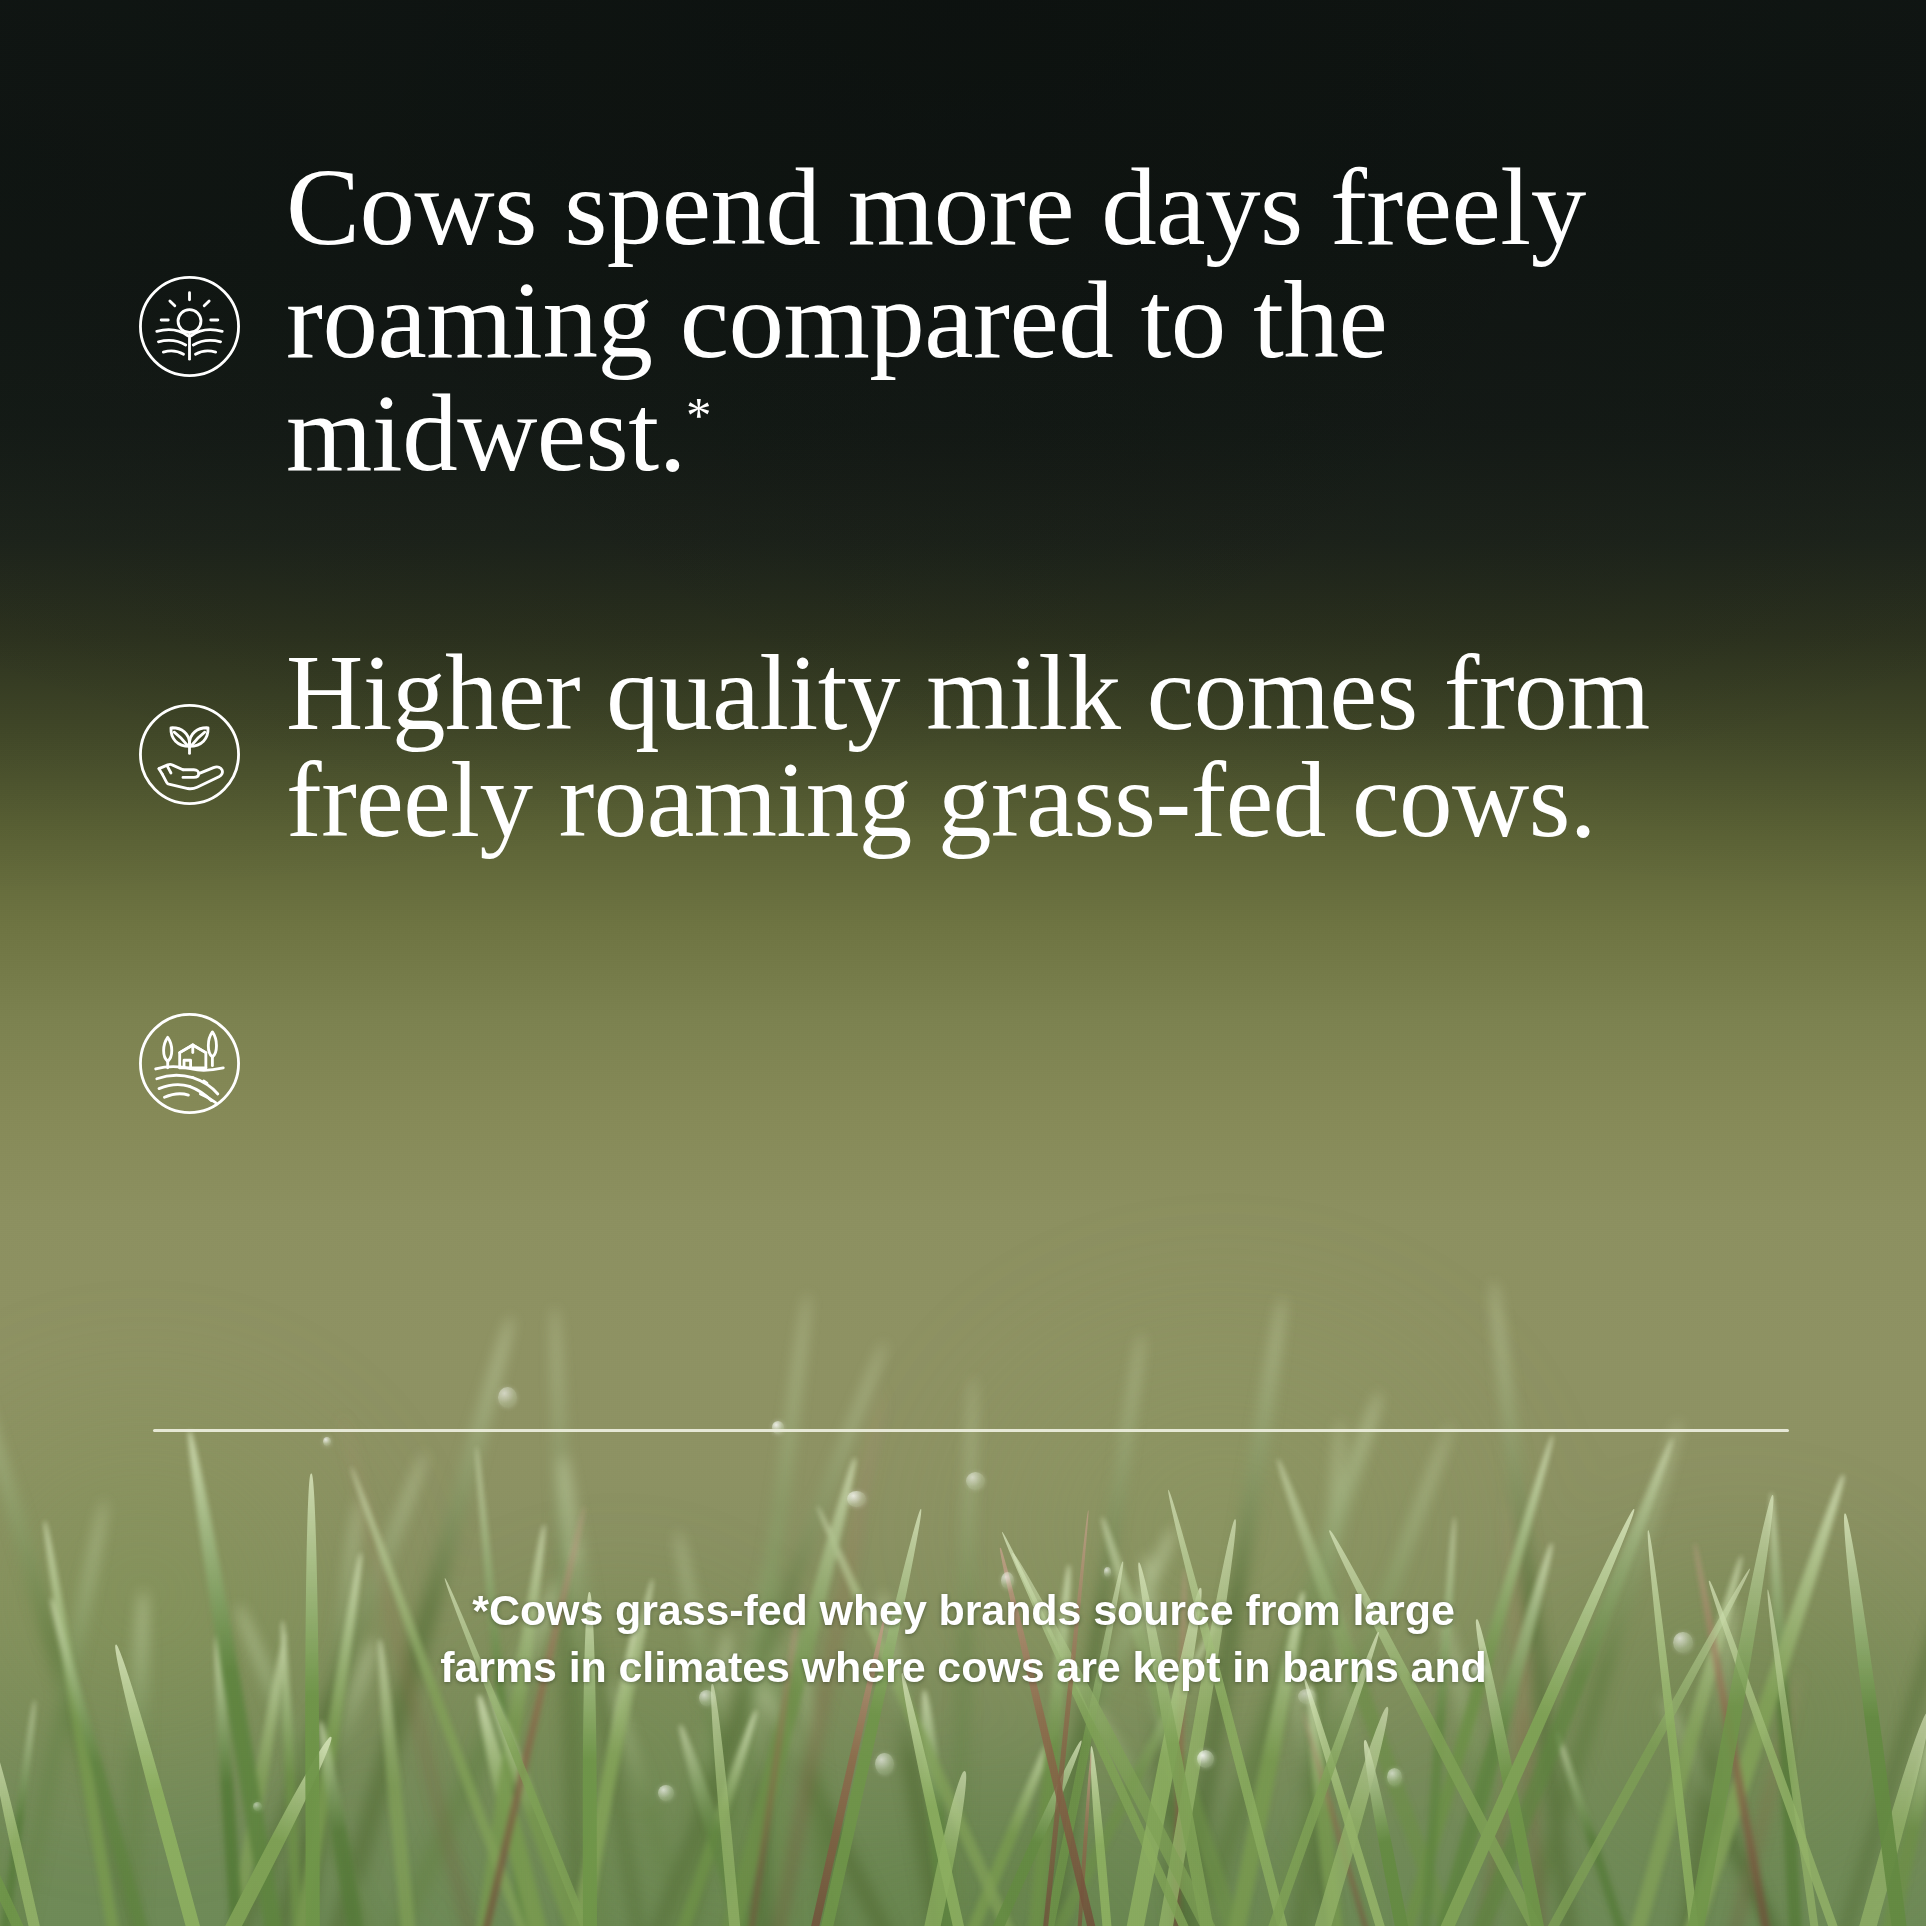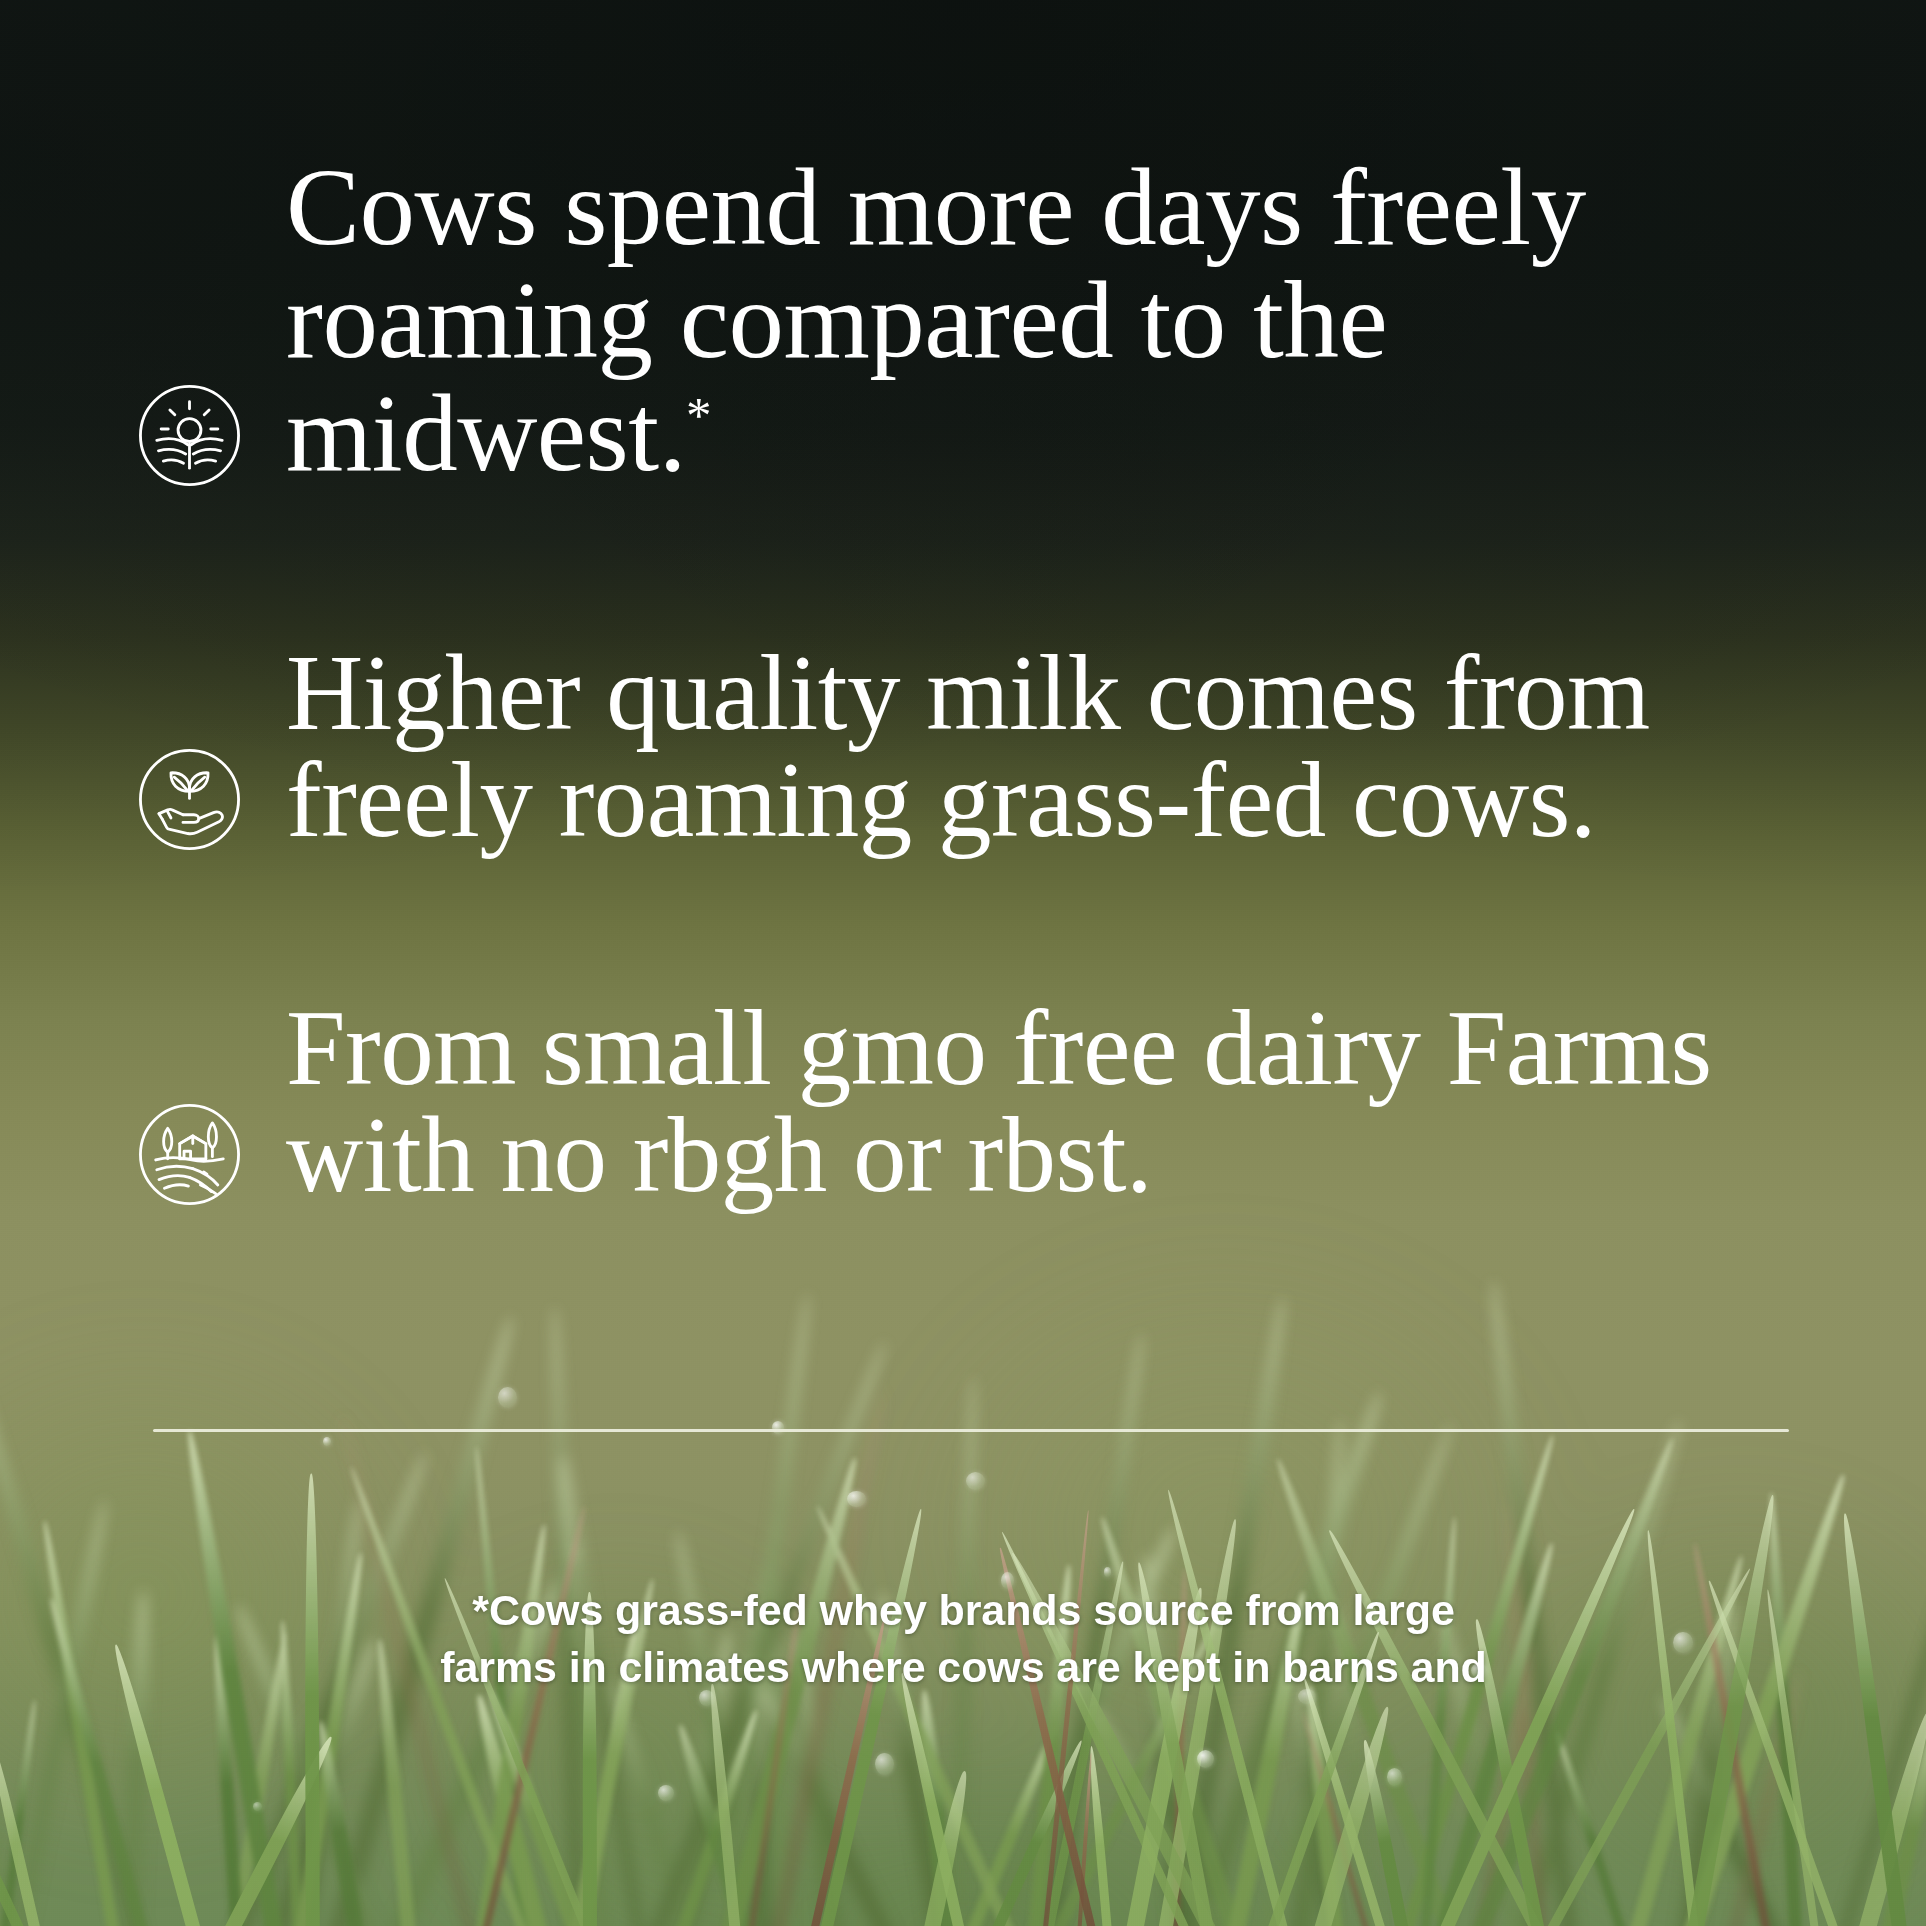--- a/index.html
+++ b/index.html
@@ -95,21 +95,21 @@
     mix-blend-mode:overlay;
   }
 
   
 
   .content { position:absolute; inset:0; }
 
   .benefit-row {
     position:absolute;
     display:flex;
-    align-items:flex-end;
+    align-items:center;
     gap:42px;
   }
 
   .benefit-icon {
     flex:0 0 auto;
     width:109px; height:109px;
     margin-top:14px;
   }
   .benefit-icon svg { display:block; width:109px; height:109px; }
 
@@ -381,21 +381,20 @@
           <path d="M19 55 C30 52 42 52.5 52 55 C60 57 70 56.5 81 54"></path>
           <path d="M20 64 C31 60 43 60 53 63"></path>
           <path d="M22 73 C32 69 42 68.5 50 71"></path>
           <path d="M27 81 C35 77.5 43 77 49 79"></path>
           <path d="M53 63 C62 66 70 71 76 78"></path>
           <path d="M50 71 C58 74 65 79 70 84"></path>
           <path d="M60 78 C65 80 70 83 74 86"></path>
           <path d="M63 66 L66 68"></path>
         </svg>
       </div>
-      <div class="benefit-text">From small gmo free dairy Farms with no rbgh or rbst.</div>
     </div>
 
     <div class="divider"></div>
 
     <div class="footnote">
       <span>*Cows grass-fed whey brands source from large</span>
       <span>farms in climates where cows are kept in barns and</span>
     </div>
 
   </div>

